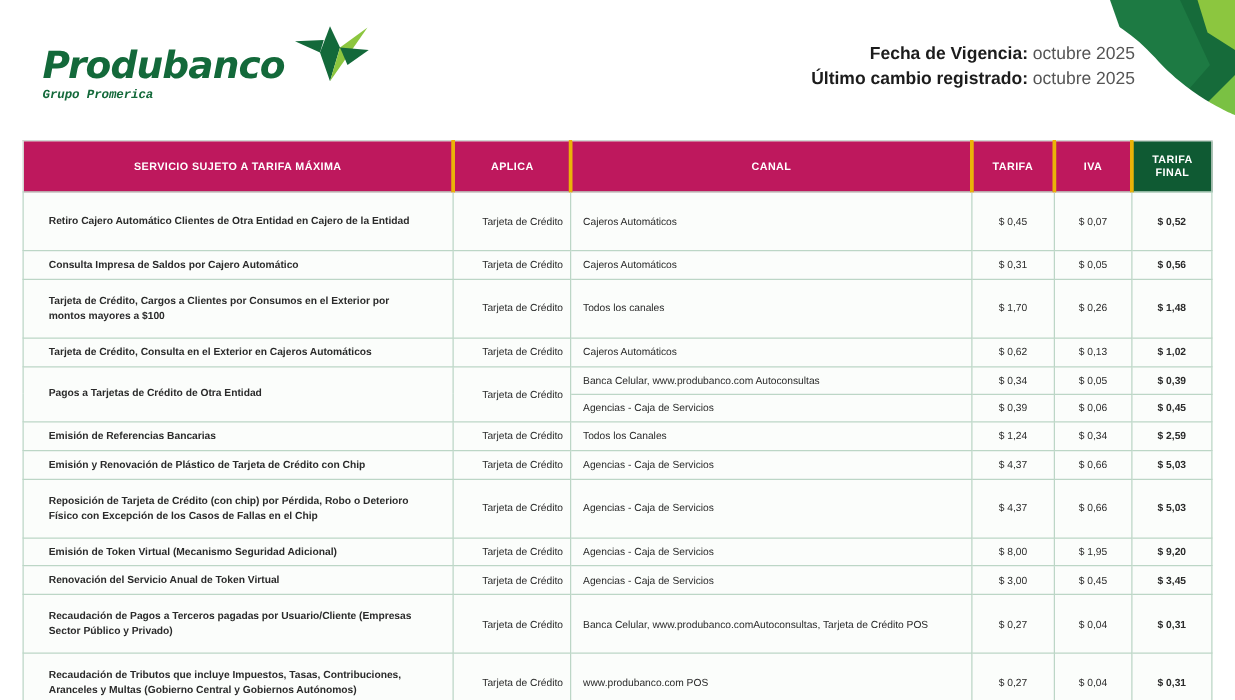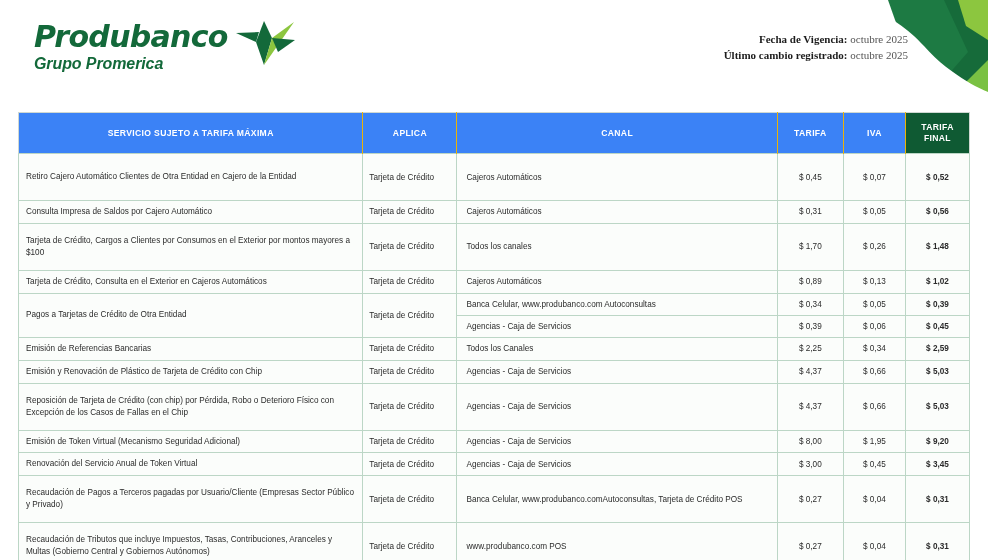--- a/index.html
+++ b/index.html
@@ -39,106 +39,107 @@
     position: absolute;
     left: 34px;
     top: 22px;
     display: flex;
     align-items: flex-start;
   }
   .logo-text-wrap {
     display: flex;
     flex-direction: column;
     justify-content: flex-start;
+    margin-top: 16px;
   }
   .logo-word {
     font-family: "DejaVu Sans", sans-serif;
     font-size: 30px;
     font-weight: bold;
     font-style: italic;
     letter-spacing: -0.7px;
     color: #13693a;
     line-height: 1;
   }
   .logo-sub {
-    font-family: Liberation Sans, sans-serif;
-    font-size: 16px;
+    font-family: Liberation Mono, monospace;
+    font-size: 10px;
     font-weight: bold;
     font-style: italic;
     color: #13693a;
     margin-top: 3px;
     letter-spacing: -0.1px;
   }
   .logo-star {
     margin-left: 6px;
     margin-top: -4px;
   }
 
   .header-meta {
     position: absolute;
     right: 80px;
     top: 32px;
     text-align: right;
-    font-size: 11px;
+    font-size: 14px;
     color: #3f3f3f;
     line-height: 1.45;
-    font-family: Liberation Serif, serif;
+    font-family: Liberation Sans, sans-serif;
   }
   .header-meta .lbl { font-weight: bold; color: #1c1c1c; }
   .header-meta .val { font-weight: normal; color: #555; }
 
   
   .table-wrap {
     position: absolute;
     left: 18px;
     top: 112px;
     width: 952px;
   }
   table.rates {
     border-collapse: collapse;
     width: 952px;
     table-layout: fixed;
     border: 1px solid #cfd8d2;
   }
   table.rates thead th {
-    background: #3b82f6;
+    background: #be185d;
     color: #ffffff;
     font-size: 8.6px;
     font-weight: bold;
     letter-spacing: 0.35px;
     text-align: center;
     padding: 8px 4px;
     height: 24px;
     vertical-align: middle;
-    border-right: 1px solid #eab308;
+    border-right: 3px solid #eab308;
   }
   table.rates thead th.col-tarifa-final {
     background: #0f5a33;
   }
   table.rates thead th:last-child { border-right: none; }
 
   table.rates td {
     border: 1px solid #bcd6c6;
     font-size: 8.2px;
     color: #2b2b2b;
     vertical-align: middle;
     background: #fbfdfb;
   }
   td.c-servicio {
-    padding: 5px 7px;
-    font-weight: normal;
+    padding: 5px 20px;
+    font-weight: bold;
     color: #1b1b1b;
     line-height: 1.45;
     font-size: 8.4px;
     border-left: 2px solid #8fb8a0;
     background: #ffffff;
   }
   td.c-aplica {
     padding: 5px 6px;
-    text-align: left;
+    text-align: right;
     color: #333;
     font-size: 8.2px;
     background: #ffffff;
   }
   td.c-canal {
     padding: 5px 9px;
     color: #333;
     font-size: 8.1px;
     background: #ffffff;
   }
@@ -260,21 +261,21 @@
           <td class="c-aplica xtall" rowspan="1">Tarjeta de Crédito</td>
           <td class="c-canal xtall">Todos los canales</td>
           <td class="c-num xtall">$ 1,70</td>
           <td class="c-num xtall">$ 0,26</td>
           <td class="c-final xtall">$ 1,48</td>
         </tr>
         <tr>
           <td class="c-servicio " rowspan="1">Tarjeta de Crédito, Consulta en el Exterior en Cajeros Automáticos</td>
           <td class="c-aplica " rowspan="1">Tarjeta de Crédito</td>
           <td class="c-canal">Cajeros Automáticos</td>
-          <td class="c-num">$ 0,89</td>
+          <td class="c-num">$ 0,62</td>
           <td class="c-num">$ 0,13</td>
           <td class="c-final">$ 1,02</td>
         </tr>
         <tr>
           <td class="c-servicio tall" rowspan="2">Pagos a Tarjetas de Crédito de Otra Entidad</td>
           <td class="c-aplica tall" rowspan="2">Tarjeta de Crédito</td>
           <td class="c-canal">Banca Celular, www.produbanco.com Autoconsultas</td>
           <td class="c-num">$ 0,34</td>
           <td class="c-num">$ 0,05</td>
           <td class="c-final">$ 0,39</td>
@@ -282,21 +283,21 @@
         <tr>
           <td class="c-canal">Agencias - Caja de Servicios</td>
           <td class="c-num">$ 0,39</td>
           <td class="c-num">$ 0,06</td>
           <td class="c-final">$ 0,45</td>
         </tr>
         <tr>
           <td class="c-servicio " rowspan="1">Emisión de Referencias Bancarias</td>
           <td class="c-aplica " rowspan="1">Tarjeta de Crédito</td>
           <td class="c-canal">Todos los Canales</td>
-          <td class="c-num">$ 2,25</td>
+          <td class="c-num">$ 1,24</td>
           <td class="c-num">$ 0,34</td>
           <td class="c-final">$ 2,59</td>
         </tr>
         <tr>
           <td class="c-servicio " rowspan="1">Emisión y Renovación de Plástico de Tarjeta de Crédito con Chip</td>
           <td class="c-aplica " rowspan="1">Tarjeta de Crédito</td>
           <td class="c-canal">Agencias - Caja de Servicios</td>
           <td class="c-num">$ 4,37</td>
           <td class="c-num">$ 0,66</td>
           <td class="c-final">$ 5,03</td>

